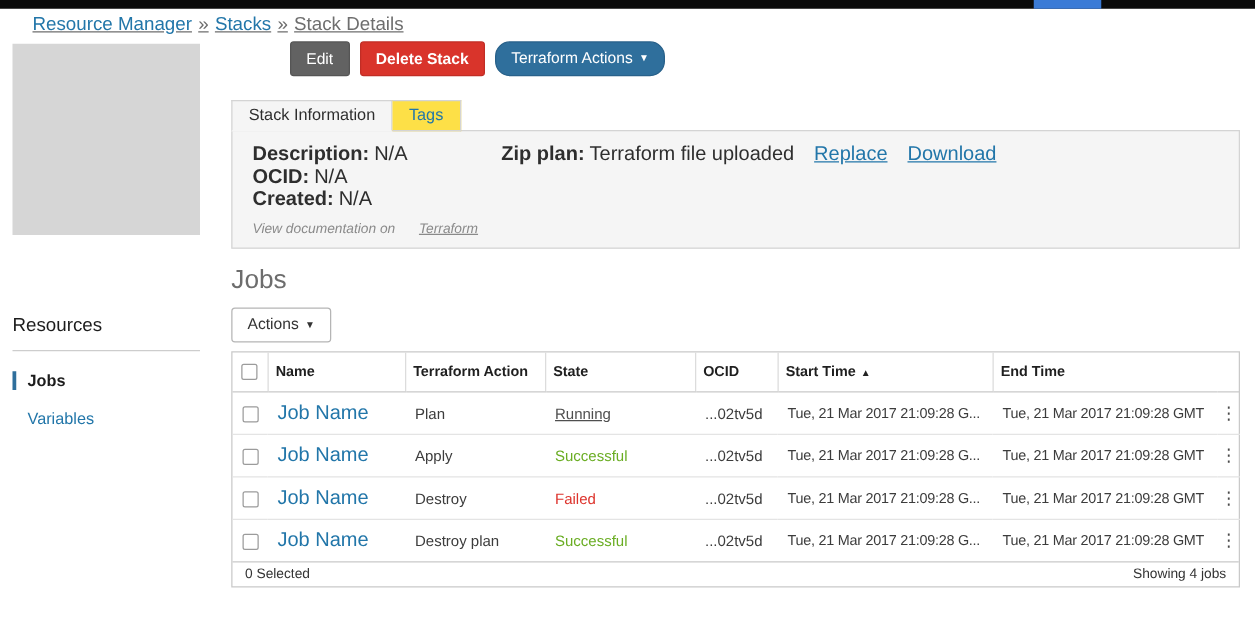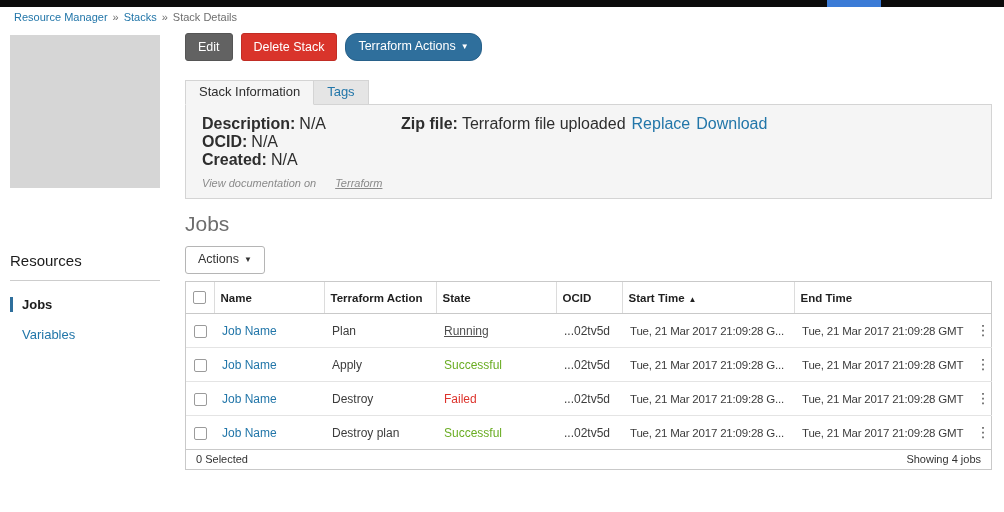--- a/index.html
+++ b/index.html
@@ -9,21 +9,21 @@
     background: #ffffff; color: #262626;
     font-family: "Liberation Sans", sans-serif;
   }
   a { color: #2276a9; text-decoration: none; cursor: pointer; }
 
   
   .topbar { position: absolute; top: 0; left: 0; width: 1004px; height: 7px; background: #0b0b0b; }
   .topbar-accent { position: absolute; top: 0; left: 827px; width: 54px; height: 7px; background: #3b7bd6; }
 
   
-  .breadcrumb { position: absolute; top: 11px; left: 14px; font-size: 11px; color: #6e6e6e; white-space: nowrap; }
+  .breadcrumb { position: absolute; top: 11px; left: 26px; font-size: 15px; color: #6e6e6e; white-space: nowrap; text-decoration: underline; }
   .breadcrumb .sep { margin: 0 5px; color: #6e6e6e; }
   .breadcrumb .current { color: #6e6e6e; }
 
   
   .thumb { position: absolute; top: 35px; left: 10px; width: 150px; height: 153px; background: #d6d6d6; }
 
   
   .sidebar { position: absolute; top: 252px; left: 10px; width: 150px; }
   .sidebar-title { font-size: 15px; color: #1c1c1c; margin: 0 0 11px 0; }
   .sidebar-rule { border-top: 1px solid #cdcdcd; height: 0; margin: 0 0 16px 0; }
@@ -35,39 +35,39 @@
   .main { position: absolute; top: 33px; left: 185px; width: 807px; }
   .page-title { font-size: 23px; line-height: 26px; font-weight: bold; color: #191919; margin: 7px 0 14px 0; }
 
   .btn-row { display: flex; gap: 8px; margin-bottom: 19px; }
   .btn {
     font-family: inherit; font-size: 12.5px; line-height: 15px;
     padding: 5px 12px; border-radius: 3px; border: 1px solid transparent; cursor: pointer;
     white-space: nowrap;
   }
   .btn .caret { font-size: 8px; margin-left: 5px; position: relative; top: -1px; }
-  .btn-gray { background: #626262; border-color: #555555; color: #ffffff; }
-  .btn-red  { background: #d9342b; border-color: #c12d25; color: #ffffff; }
+  .btn-gray { background: #626262; border-color: #555555; color: #ffffff; margin-left: 47px; }
+  .btn-red  { background: #d9342b; border-color: #c12d25; color: #ffffff; font-weight: bold; }
   .btn-blue { background: #2f6f9c; border-color: #28618a; color: #ffffff; border-radius: 12px; }
   .btn-light{ background: #ffffff; border-color: #b5b5b5; color: #333333; }
   .btn-light .caret { color: #333333; }
 
   
   .tabs { display: flex; position: relative; z-index: 2; margin-bottom: -1px; }
   .tab { font-size: 13px; line-height: 14px; padding: 4px 13px 5px; border: 1px solid #d4d4d4; cursor: pointer; }
   .tab.active { background: #f5f5f5; color: #2d2d2d; border-bottom-color: #f5f5f5; }
-  .tab.inactive { background: #e5e5e5; color: #2276a9; border-left: none; }
+  .tab.inactive { background: #fde047; color: #2276a9; border-left: none; }
 
   .info-panel { background: #f5f5f5; border: 1px solid #d4d4d4; padding: 10px 16px 8px; position: relative; z-index: 1; }
   .info-cols { display: flex; }
   .info-col-left { width: 199px; }
   .info-col-right { flex: 1; }
   .info-line { font-size: 16px; line-height: 18px; color: #2e2e2e; white-space: nowrap; }
   .info-line .lbl { font-weight: bold; margin-right: 4px; }
-  .ilink { margin-left: 6px; }
+  .ilink { text-decoration: underline; margin-left: 16px; }
   .doc-note { margin-top: 8px; font-size: 11px; line-height: 13px; color: #8a8a8a; font-style: italic; }
   .doc-note a { color: #8a8a8a; text-decoration: underline; margin-left: 19px; font-style: italic; }
 
   
   .jobs-title { font-size: 21px; line-height: 24px; font-weight: 400; color: #6d6d6d; margin: 13px 0 10px 0; }
   .actions-row { margin-bottom: 7px; }
 
   .table-box { border: 1px solid #c9c9c9; background: #ffffff; }
   table { width: 100%; border-collapse: collapse; table-layout: fixed; }
   th {
@@ -84,21 +84,21 @@
   tbody tr:first-child td { border-top: none; }
   td.c-time { font-size: 11.5px; letter-spacing: -0.2px; padding-right: 4px; }
   .c-check { text-align: center; padding-left: 4px; padding-right: 4px; }
   .checkbox {
     display: inline-block; width: 13px; height: 13px; background: #ffffff;
     border: 1px solid #9b9b9b; border-radius: 2px; vertical-align: middle; cursor: pointer;
   }
   .c-menu { text-align: center; padding-left: 2px; padding-right: 2px; }
   .row-menu { color: #4a4a4a; font-size: 14px; cursor: pointer; }
   .sort { font-size: 8px; margin-left: 4px; color: #222222; }
-  .job-link { font-size: 12px; }
+  .job-link { font-size: 16px; }
   .table-footer {
     display: flex; justify-content: space-between; align-items: center;
     border-top: 1px solid #c9c9c9; padding: 3px 10px 4px;
     font-size: 11px; line-height: 12px; color: #333333;
   }
 </style>
 </head>
 <body>
 
 <div class="topbar">
@@ -142,21 +142,21 @@
         </div>
         <div class="info-line">
           <span class="lbl">OCID:</span><span class="val">N/A</span>
         </div>
         <div class="info-line">
           <span class="lbl">Created:</span><span class="val">N/A</span>
         </div>
       </div>
       <div class="info-col-right">
         <div class="info-line">
-          <span class="lbl">Zip file:</span><span class="val">Terraform file uploaded</span><a class="ilink">Replace</a><a class="ilink">Download</a>
+          <span class="lbl">Zip plan:</span><span class="val">Terraform file uploaded</span><a class="ilink">Replace</a><a class="ilink">Download</a>
         </div>
       </div>
     </div>
     <div class="doc-note">
       <span>View documentation on</span><a>Terraform</a>
     </div>
   </div>
 
   <div class="jobs-title">Jobs</div>
 

